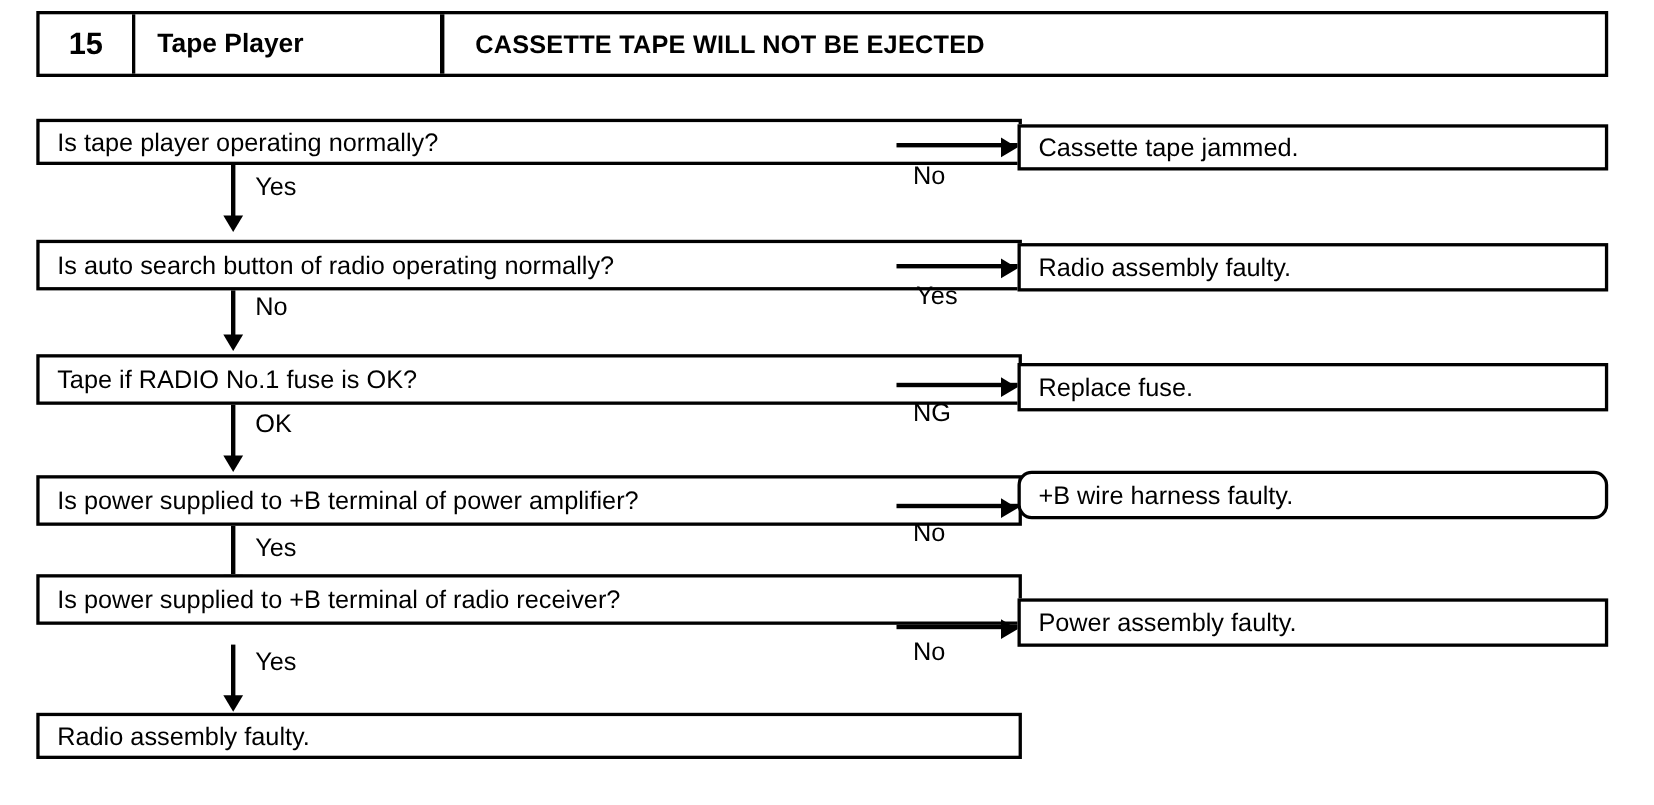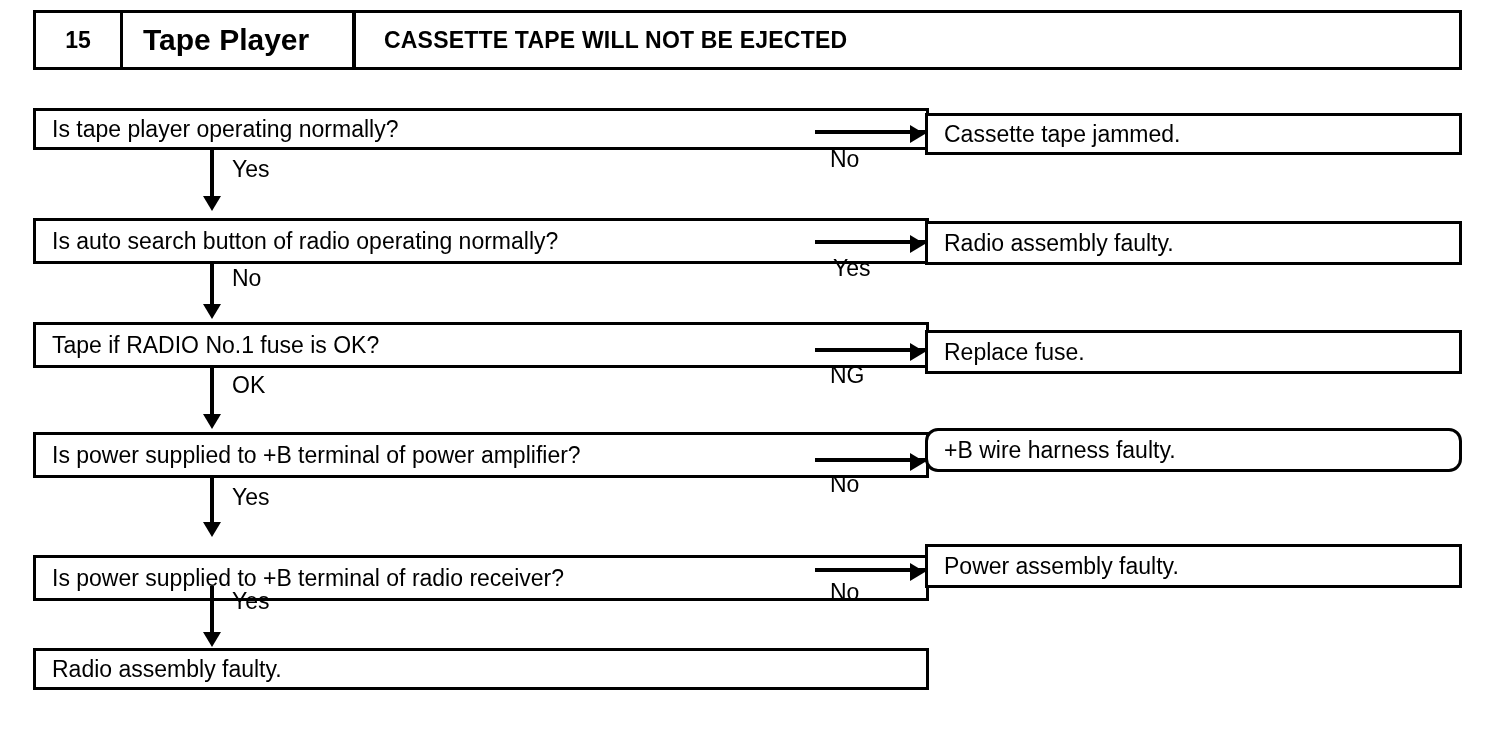--- a/index.html
+++ b/index.html
@@ -31,28 +31,28 @@
   .hdr-cell {
     display: flex;
     align-items: center;
     box-sizing: border-box;
     height: 100%;
   }
   #hdr-number {
     width: 84px;
     justify-content: center;
     font-weight: bold;
-    font-size: 23px;
+    font-size: 28px;
   }
   #hdr-system {
-    width: 232px;
+    width: 280px;
     border-left: 3px solid #000;
     padding-left: 20px;
     font-weight: bold;
-    font-size: 30px;
+    font-size: 24px;
   }
   #hdr-title {
     flex: 1;
     border-left: 4px solid #000;
     padding-left: 28px;
     font-weight: bold;
     font-size: 23px;
     letter-spacing: 0.2px;
   }
 
@@ -148,21 +148,21 @@
 <div class="flow-box col-left" style="top:432px; height:46px;">Is power supplied to +B terminal of power amplifier?</div>
 <div class="h-line" style="left:815px; top:458px; width:112px;"></div>
 <div class="h-arrow-head" style="left:910px; top:453px;"></div>
 <div class="edge-label" style="left:830px; top:473px;">No</div>
 <div class="flow-box col-right" style="top:428px; height:44px;border-radius:13px;">+B wire harness faulty.</div>
 
 <div class="v-line" style="left:210px; top:478px; height:48px;"></div>
 <div class="v-arrow-head" style="left:203px; top:522px;"></div>
 <div class="edge-label" style="left:232px; top:486px;">Yes</div>
 
-<div class="flow-box col-left" style="top:555px; height:46px;">Is power supplied to +B terminal of radio receiver?</div>
+<div class="flow-box col-left" style="top:522px; height:46px;">Is power supplied to +B terminal of radio receiver?</div>
 <div class="h-line" style="left:815px; top:568px; width:112px;"></div>
 <div class="h-arrow-head" style="left:910px; top:563px;"></div>
 <div class="edge-label" style="left:830px; top:581px;">No</div>
 <div class="flow-box col-right" style="top:544px; height:44px;">Power assembly faulty.</div>
 
 <div class="v-line" style="left:210px; top:586px; height:48px;"></div>
 <div class="v-arrow-head" style="left:203px; top:632px;"></div>
 <div class="edge-label" style="left:232px; top:590px;">Yes</div>
 
 <div class="flow-box col-left" style="top:648px; height:42px;">Radio assembly faulty.</div>

